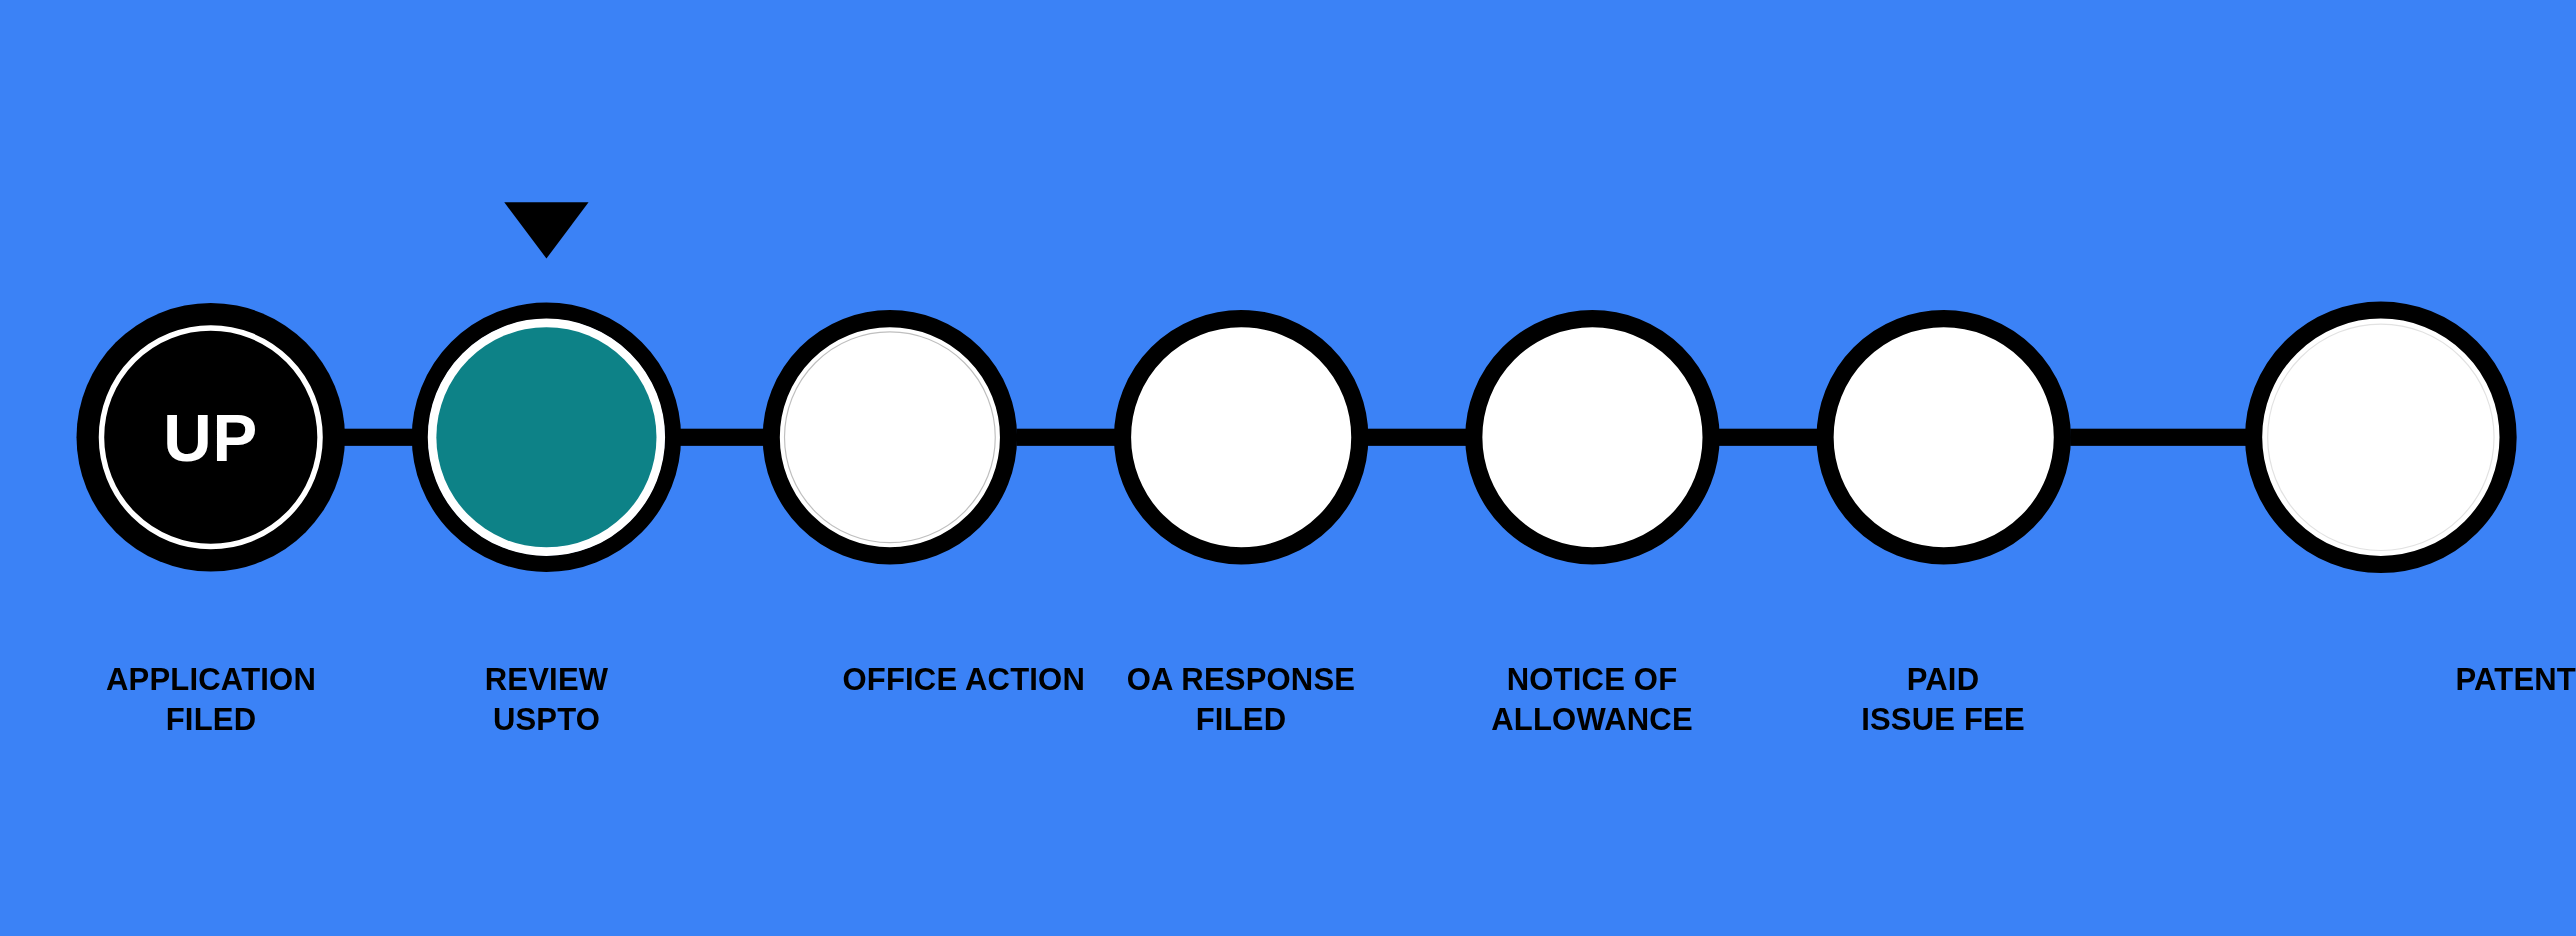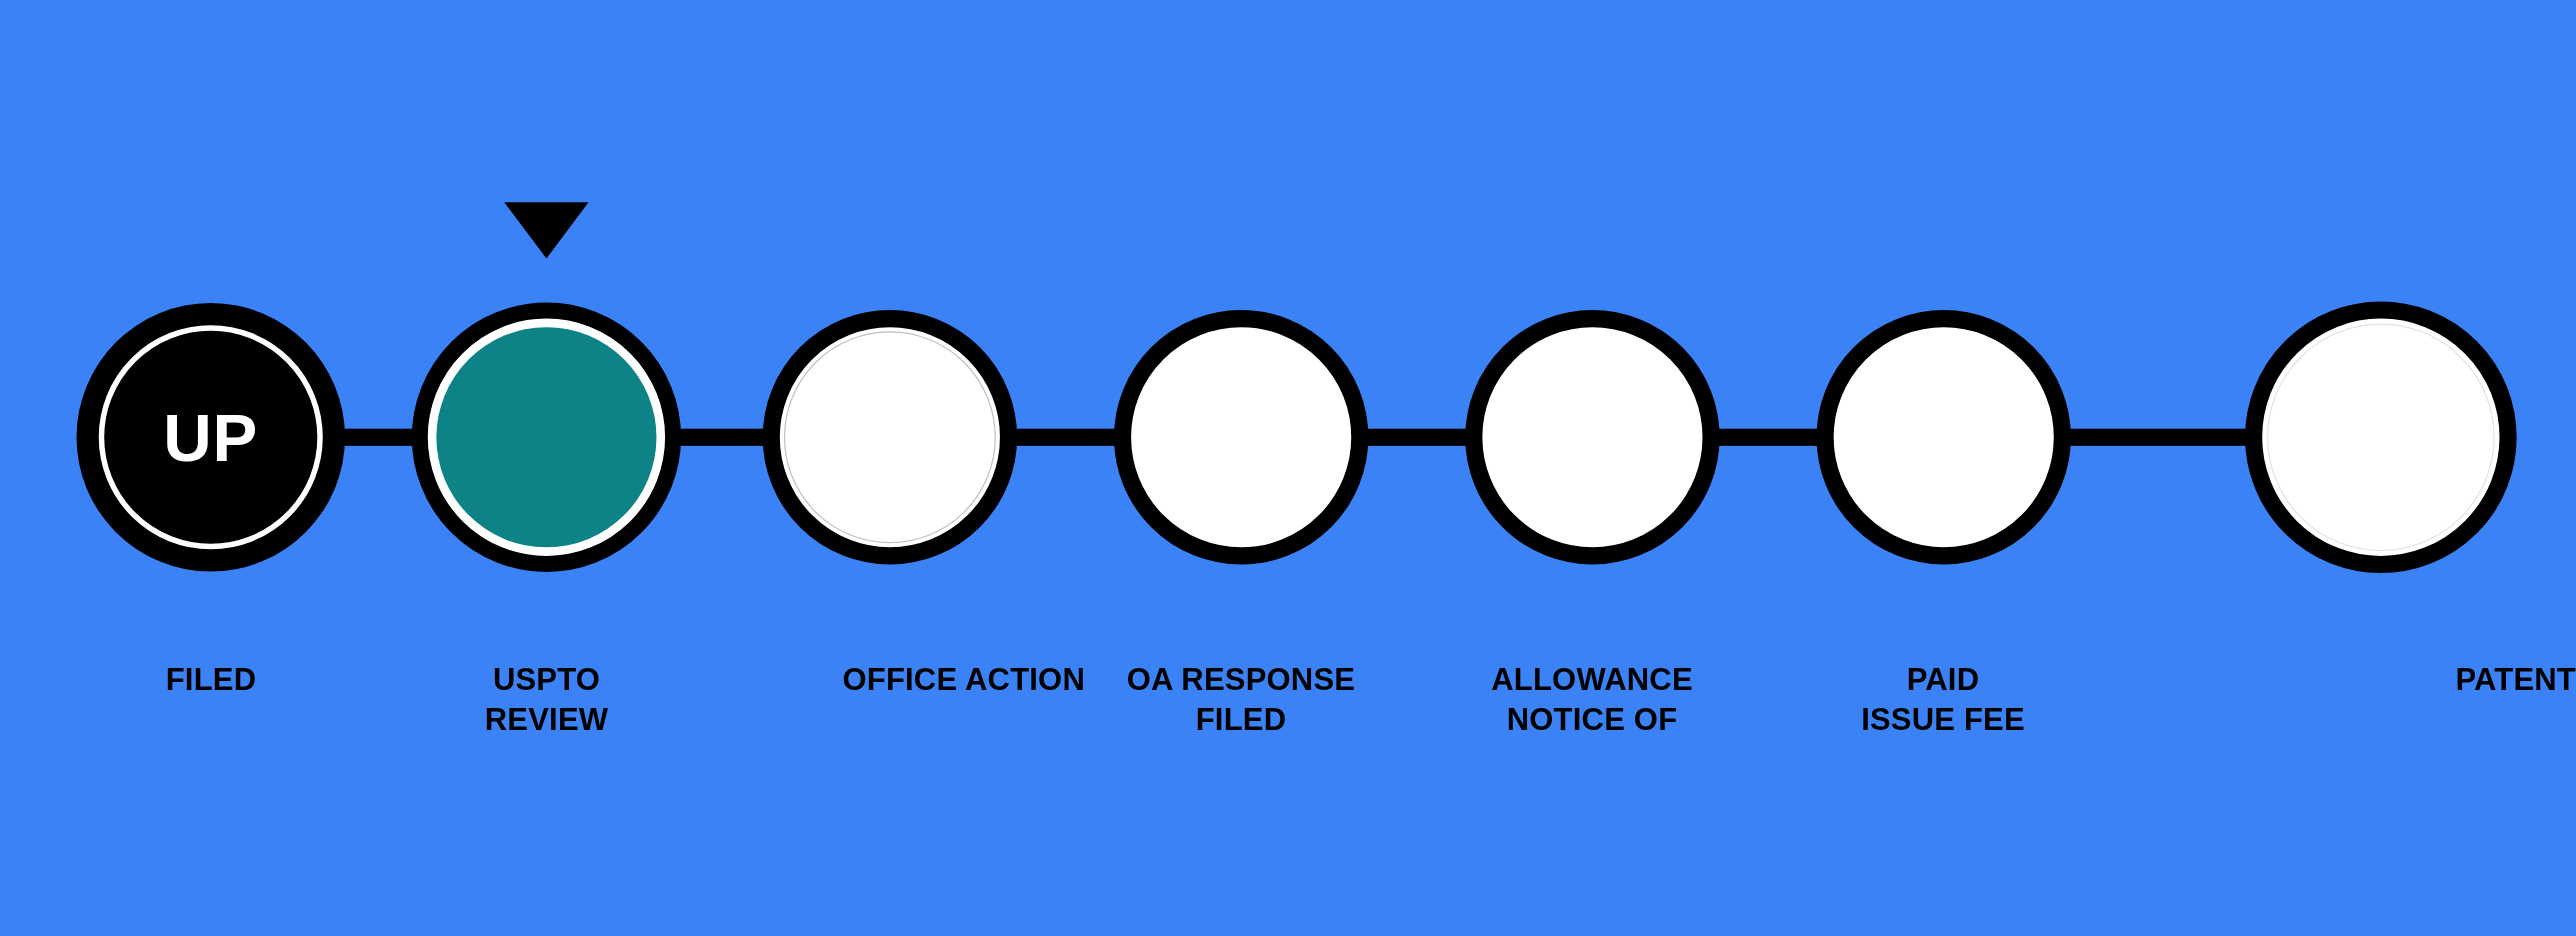--- a/index.html
+++ b/index.html
@@ -106,40 +106,41 @@
       <circle cx="2490" cy="560" r="152" fill="#FFFFFF" stroke="#000000" stroke-width="22"></circle>
     </g>
 
     <g>
       <circle cx="3050" cy="560" r="163" fill="#FFFFFF" stroke="#000000" stroke-width="22"></circle>
       <circle cx="3050" cy="560" r="145" fill="none" stroke="#E2E2E2" stroke-width="1.5"></circle>
     </g>
   </svg>
 
   <div class="step-label" style="left:0px; top:660px; width:422px;">
+    <span class="line">APPLICATION</span>
     <span class="line">FILED</span>
   </div>
 
   <div class="step-label" style="left:359px; top:660px; width:375px;">
+    <span class="line">REVIEW</span>
     <span class="line">USPTO</span>
-    <span class="line">REVIEW</span>
   </div>
 
   <div class="step-label" style="left:695px; top:660px; width:390px;text-align:right;">
     <span class="line">OFFICE ACTION</span>
   </div>
 
   <div class="step-label" style="left:1050px; top:660px; width:382px;text-align:center;">
     <span class="line">OA RESPONSE</span>
     <span class="line">FILED</span>
   </div>
 
   <div class="step-label" style="left:1401px; top:660px; width:382px;">
+    <span class="line">NOTICE OF</span>
     <span class="line">ALLOWANCE</span>
-    <span class="line">NOTICE OF</span>
   </div>
 
   <div class="step-label" style="left:1752px; top:660px; width:382px;">
     <span class="line">PAID</span>
     <span class="line">ISSUE FEE</span>
   </div>
 
   <div class="step-label" style="left:2186px; top:660px; width:390px;text-align:right;">
     <span class="line">PATENT</span>
   </div>

